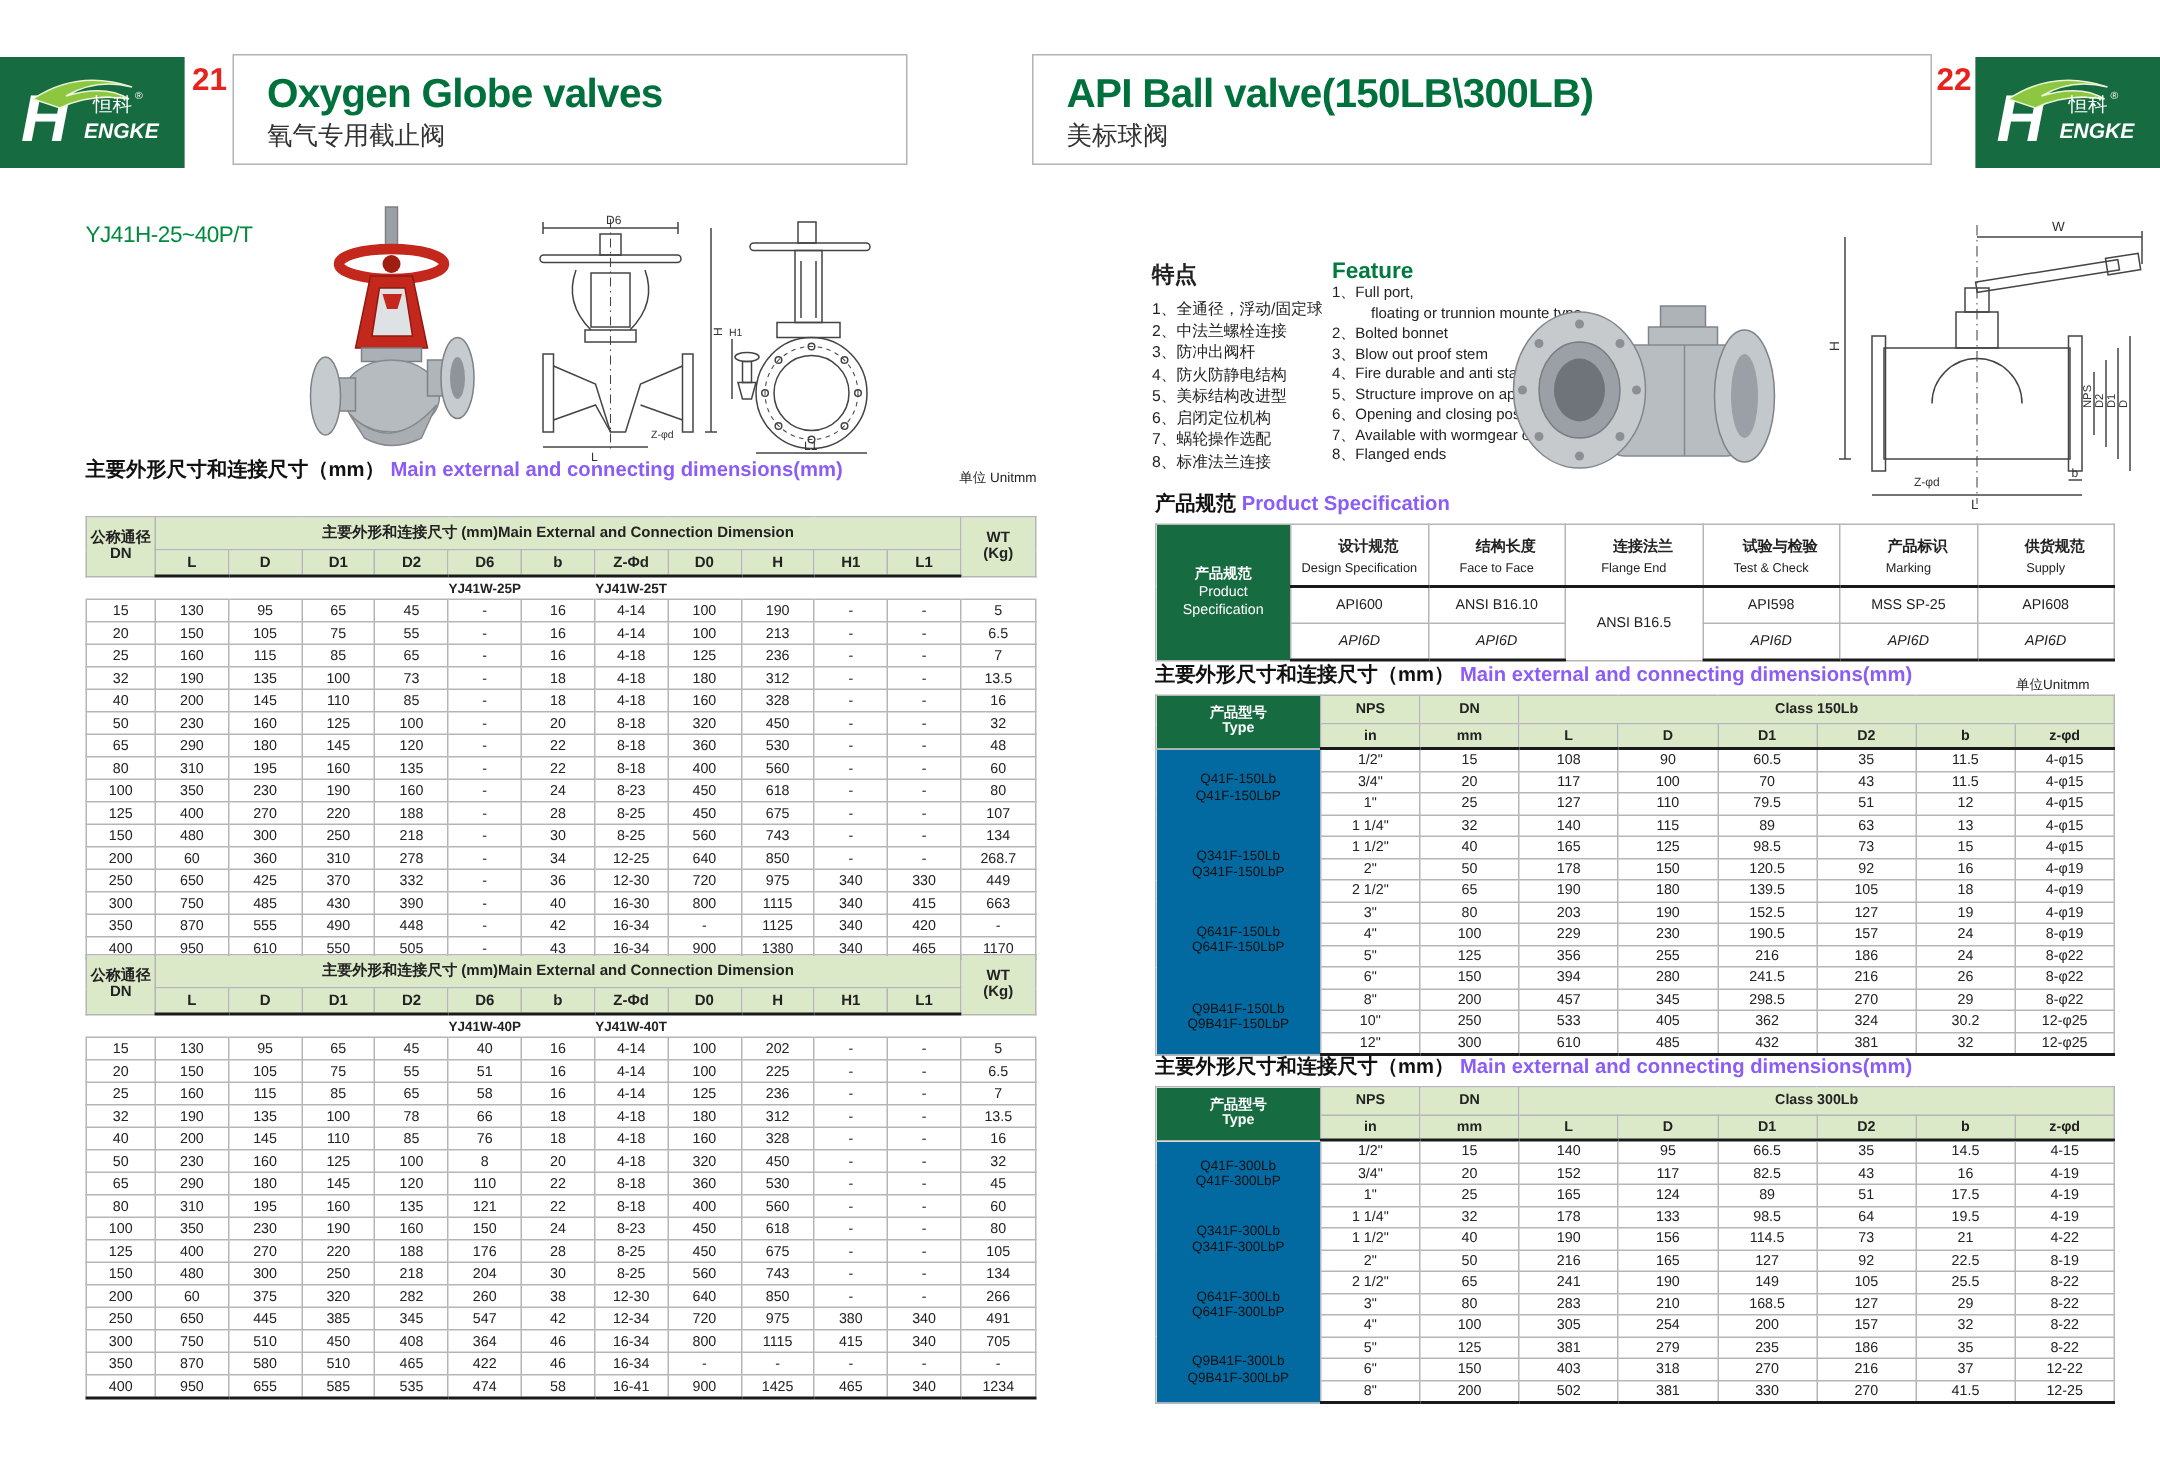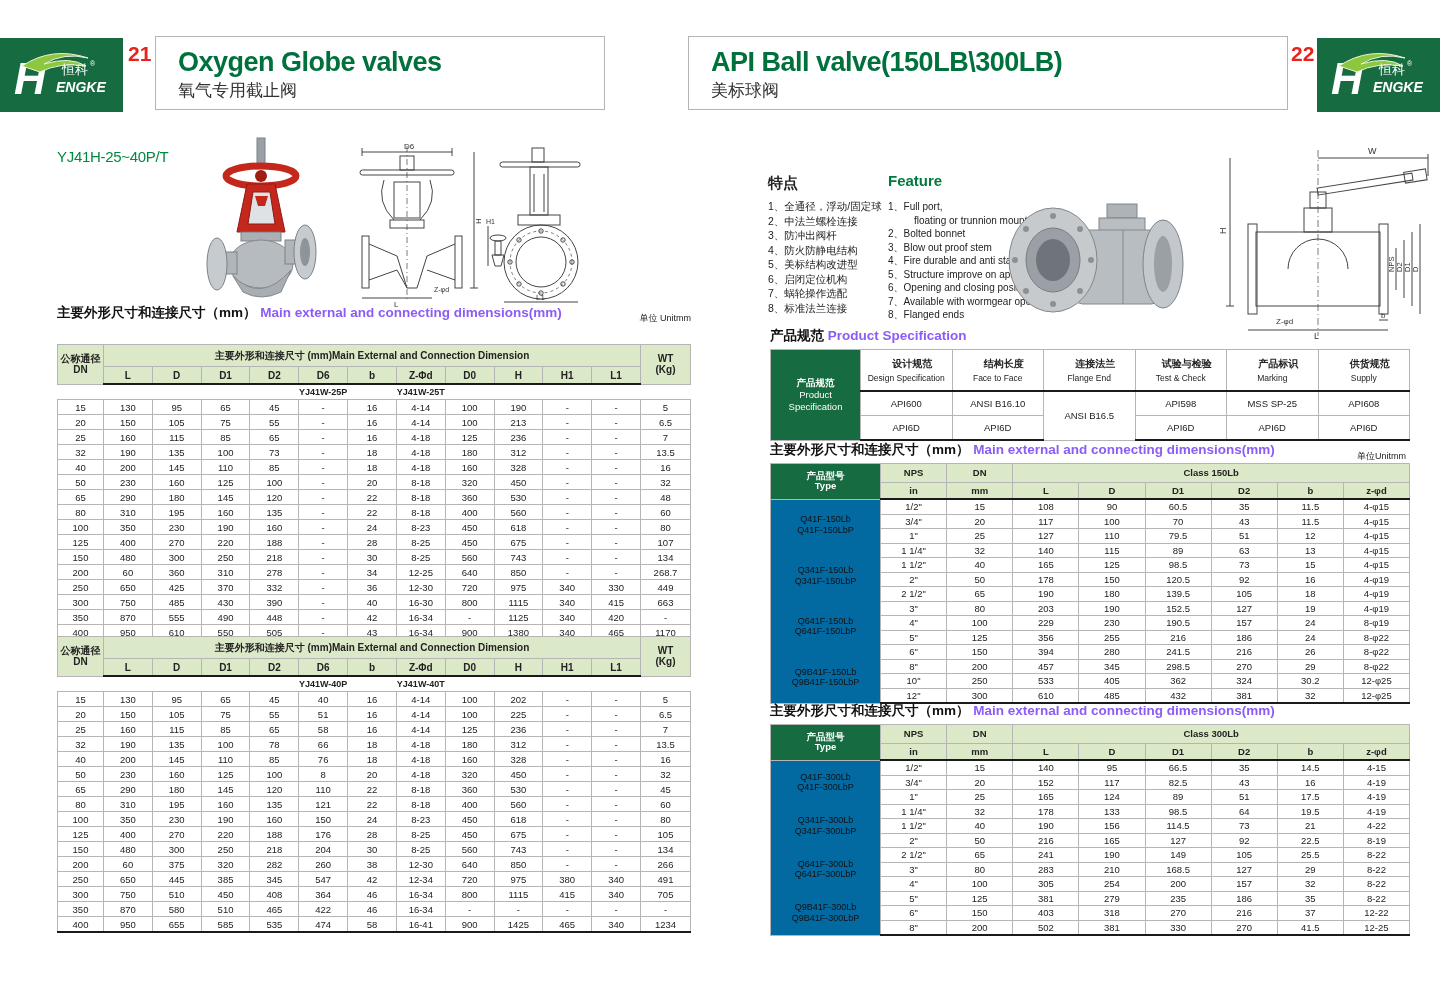--- a/index.html
+++ b/index.html
@@ -38,21 +38,21 @@
   .rtable tbody td{height:13.5px;}
   .rtable tbody tr:last-child td{border-bottom:2px solid #1a1a1a;}
   .type-h{background:#176b40 !important;color:#fff;}
   .typecell{vertical-align:middle;background:#0369a1;}
   .tgwrap{display:flex;flex-direction:column;justify-content:space-around;height:100%;}
   .tg{font-size:9px;line-height:10.5px;color:#111;}
   
   .spec-table{width:640px;font-size:9.5px;}
   .spec-table .h1 th{height:40px;border-bottom:2.5px solid #1a1a1a;}
   .spec-table td{height:23px;border-bottom:1px solid #b5b5b5;}
-  .spec-table tr:last-child td{border-bottom:2px solid #1a1a1a;}
+  .spec-table tr:last-child td{border-bottom:2px solid #1a1a1a;font-style:italic;}
   .spec-label{background:#176b40;color:#fff;font-size:9.5px;line-height:12px;font-weight:bold;}
   .spec-zh{display:block;font-size:10px;font-weight:bold;padding-left:12px;}
   .spec-en{display:block;font-size:8.5px;font-weight:normal;margin-top:2px;}
   
   .feat-head{font-size:15px;font-weight:bold;}
   .feat-head.en{color:#007a3e;}
   .feat-list{font-size:10.5px;line-height:14.5px;color:#222;white-space:nowrap;}
   .feat-list .cont{padding-left:26px;}
   svg text{font-family:"Liberation Sans",sans-serif;}
 </style>
@@ -768,21 +768,21 @@
     <div>1、全通径，浮动/固定球</div>
     <div>2、中法兰螺栓连接</div>
     <div>3、防冲出阀杆</div>
     <div>4、防火防静电结构</div>
     <div>5、美标结构改进型</div>
     <div>6、启闭定位机构</div>
     <div>7、蜗轮操作选配</div>
     <div>8、标准法兰连接</div>
   </div>
 <div class="abs feat-head en" style="left:888px;top:172px;">Feature</div>
-<div class="abs feat-list" style="left:888px;top:200px;font-size:10px;line-height:13.5px;">
+<div class="abs feat-list" style="left:888px;top:189px;font-size:10px;line-height:13.5px;">
     <div>1、Full port,</div>
     <div class="cont">floating or trunnion mounte type</div>
     <div>2、Bolted bonnet</div>
     <div>3、Blow out proof stem</div>
     <div>4、Fire durable and anti static safety</div>
     <div>5、Structure improve on api</div>
     <div>6、Opening and closing position</div>
     <div>7、Available with wormgear operator</div>
     <div>8、Flanged ends</div>
   </div>
@@ -909,21 +909,21 @@
     <td>API6D</td>
     <td>API6D</td>
     <td>API6D</td>
   </tr>
   </tbody>
 </table>
 
 <div class="abs sec-title" style="left:770px;top:441px;width:640px;">
   <span class="zh">主要外形尺寸和连接尺寸（mm）</span>
   <span class="en">Main external and connecting dimensions(mm)</span>
-  <span class="unit-lbl abs" style="right:4px;top:9px;">单位Unitmm</span>
+  <span class="unit-lbl abs" style="right:17px;top:9px;">单位Unitmm</span>
 </div>
 
 <table class="rtable abs" style="left:770px;top:463px;">
   <colgroup>
       <col style="width:110px">
       <col>
       <col>
       <col>
       <col>
       <col>

